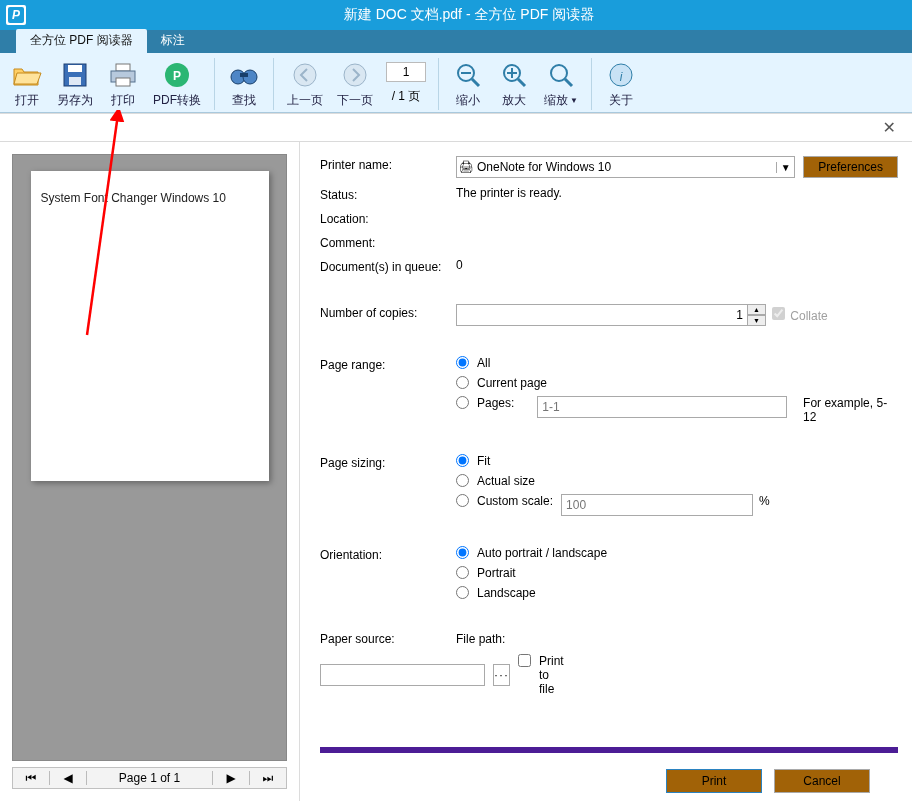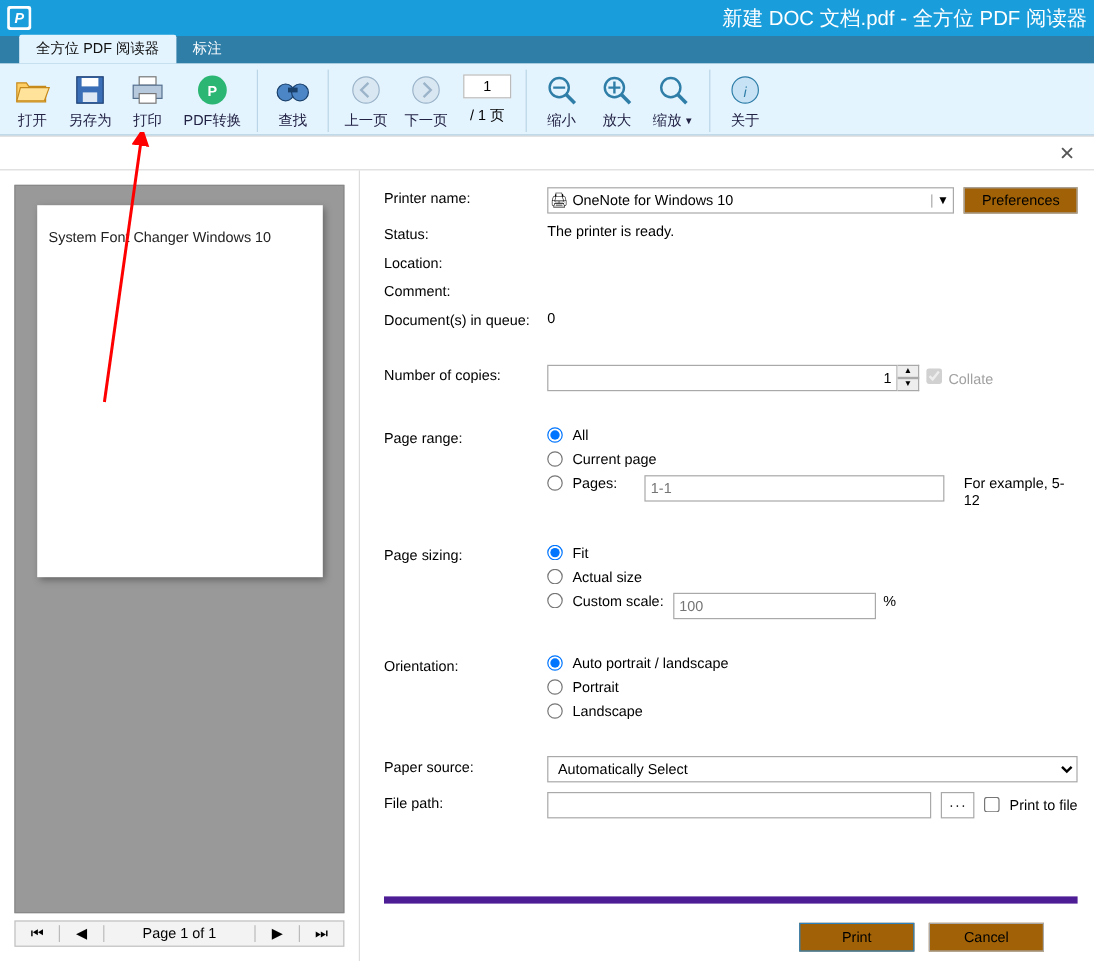--- a/index.html
+++ b/index.html
@@ -9,21 +9,21 @@
   .title-bar {
     height:30px; background:#199ddb;
     display:flex; align-items:center; padding:0 6px;
   }
   .title-bar .app-logo {
     width:20px; height:20px; margin-right:6px;
     display:flex; align-items:center; justify-content:center;
     background:#fff; border-radius:2px;
   }
   .title-bar .title-text {
-    flex:1; text-align:right; color:#fff; font-size:17px;
+    flex:1; text-align:center; color:#fff; font-size:14px;
   }
 
   
   .tab-bar { height:23px; background:#2f7ea8; display:flex; align-items:flex-end; padding-left:16px;}
   .tab { padding:3px 14px 4px 14px; color:#fff; cursor:pointer; font-size:12px;}
   .tab.active { background:#e4f4ff; color:#111; border-top-left-radius:2px; border-top-right-radius:2px;}
 
   
   .ribbon {
     height:60px; background:#e4f4ff; border-bottom:1px solid #a9c9dd;
@@ -384,21 +384,21 @@
             </label>
           <label class="radio-row">
               <input type="radio" name="ps" style=""> 
               <span>Actual size</span>
             </label>
           <div class="radio-row">
             <label class="radio-row">
                 <input type="radio" name="ps" style=""> 
                 <span>Custom scale:</span>
               </label>
-            <input class="txt" style="width: 169px; color: #0369a1; margin-left: 2px;" placeholder="100">
+            <input class="txt" style="width: 192px; color: #0369a1; margin-left: 2px;" placeholder="100">
             <span>%</span>
           </div>
         </div>
 
         <div class="spacer" style="grid-column:1/-1"></div>
 
         <div class="lab">Orientation:</div>
         <div class="radio-col">
           <label class="radio-row">
               <input type="radio" name="or" checked="" style=""> 
@@ -410,25 +410,20 @@
             </label>
           <label class="radio-row">
               <input type="radio" name="or" style=""> 
               <span>Landscape</span>
             </label>
         </div>
 
         <div class="spacer" style="grid-column:1/-1"></div>
 
         <div class="lab">Paper source:</div>
-        <div class="paper-source">
-          <select class="sel" style="width:328px;">
-            <option>Automatically Select</option>
-          </select>
-        </div>
 
         <div class="lab">File path:</div>
         <div class="file-path-row">
           <input class="txt" style="">
           <div class="browse-btn">···</div>
           <label class="radio-row">
               <input type="checkbox" style=""> 
               <span>Print to file</span>
             </label>
         </div>

